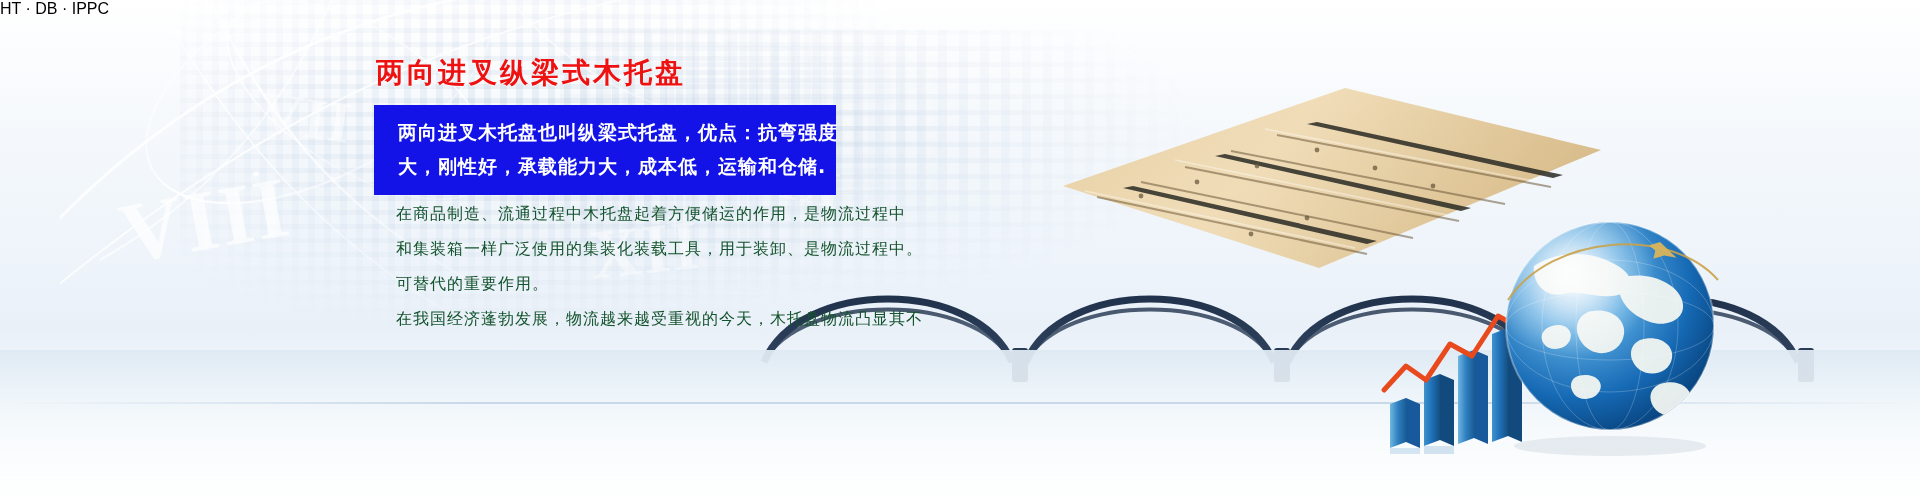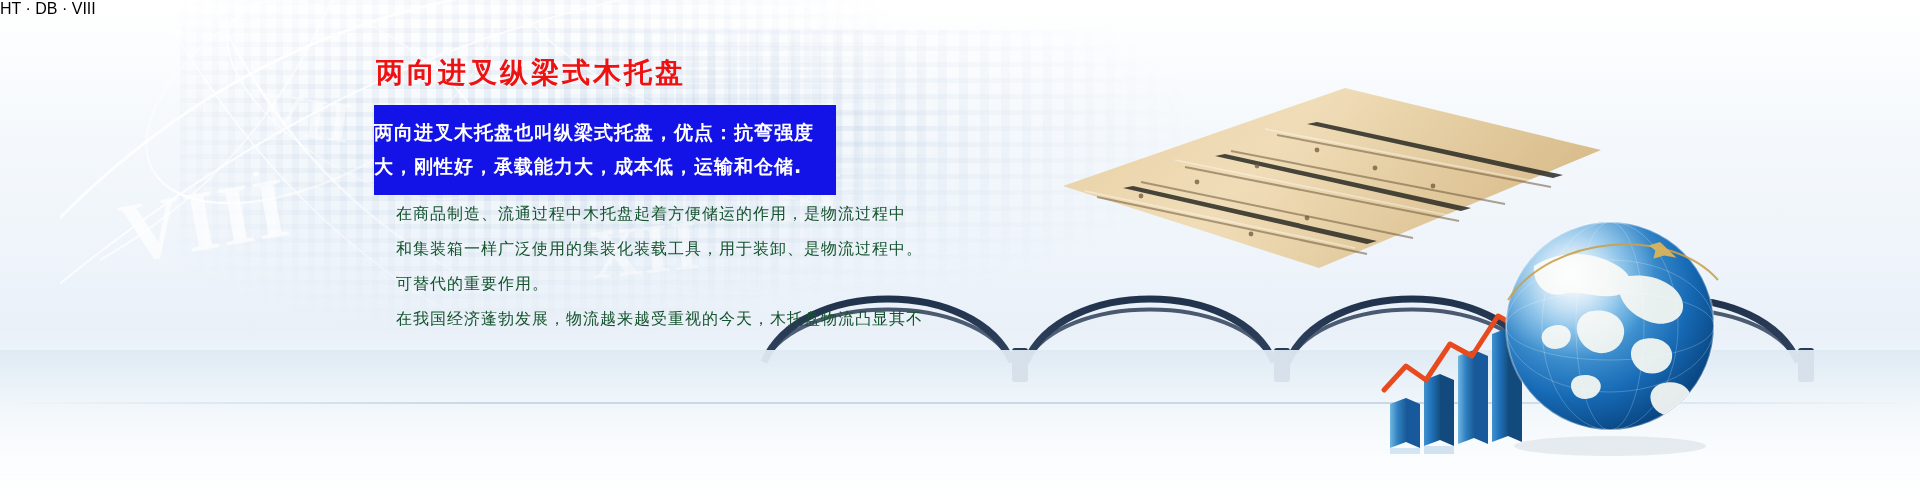--- a/index.html
+++ b/index.html
@@ -57,21 +57,21 @@
   
   .title{
     position:absolute;left:376px;top:54px;
     font-family:"DejaVu Sans","Liberation Sans",sans-serif;
     font-size:28px;font-weight:700;color:#ee1111;letter-spacing:3px;
     white-space:nowrap;
     text-shadow:0 1px 0 rgba(255,255,255,.7);
   }
   .highlight-box{
     position:absolute;left:374px;top:105px;width:462px;
-    background:#1313e8;padding:10px 14px 12px 0;box-sizing:border-box;
+    background:#1313e8;padding:10px 14px 12px 24px;box-sizing:border-box;
   }
   .highlight-box p{
     margin:0;color:#ffffff;font-size:19px;font-weight:700;line-height:34px;
     letter-spacing:1px;font-family:"DejaVu Sans","Liberation Sans",sans-serif;
     white-space:nowrap;
   }
   .body-copy{
     position:absolute;left:368px;top:196px;width:500px;
     color:#14532d;font-size:16px;line-height:35px;letter-spacing:1px;
     font-family:"DejaVu Sans","Liberation Sans",sans-serif;
@@ -384,21 +384,21 @@
         <polygon points="274,210 556,92 556,132 274,250" fill="url(#wdEnd)" opacity=".95">
         
         <polygon points="30,166 74,180 74,216 30,202" fill="#c0a componentes">
         <polygon points="30,166 74,180 74,216 30,202" fill="#bda583">
         <polygon points="198,222 242,236 242,268 198,254" fill="#b89f7d">
         <polygon points="430,168 474,154 474,186 430,200" fill="#c7ae8a">
         
         <ellipse cx="300" cy="262" rx="190" ry="14" fill="#6f7b8a" opacity=".10">
       
       
-      <text x="300" y="62" font-family="Liberation Sans, sans-serif" font-size="9" fill="#6d5a3c" opacity=".55" transform="rotate(11 300 62)">HT · DB · VIII</text>
+      <text x="300" y="62" font-family="Liberation Sans, sans-serif" font-size="9" fill="#6d5a3c" opacity=".55" transform="rotate(11 300 62)">HT · DB · IPPC</text>
     
   </ellipse></polygon></polygon></polygon></polygon></polygon></polygon></div>
 
   <svg class="chart" viewBox="0 0 170 160">
     <defs>
       <linearGradient id="barA" x1="0" y1="0" x2="1" y2="0">
         <stop offset="0" stop-color="#6fb7e0"></stop>
         <stop offset=".5" stop-color="#2f7fc1"></stop>
         <stop offset="1" stop-color="#1b5d95"></stop>
       </linearGradient>

